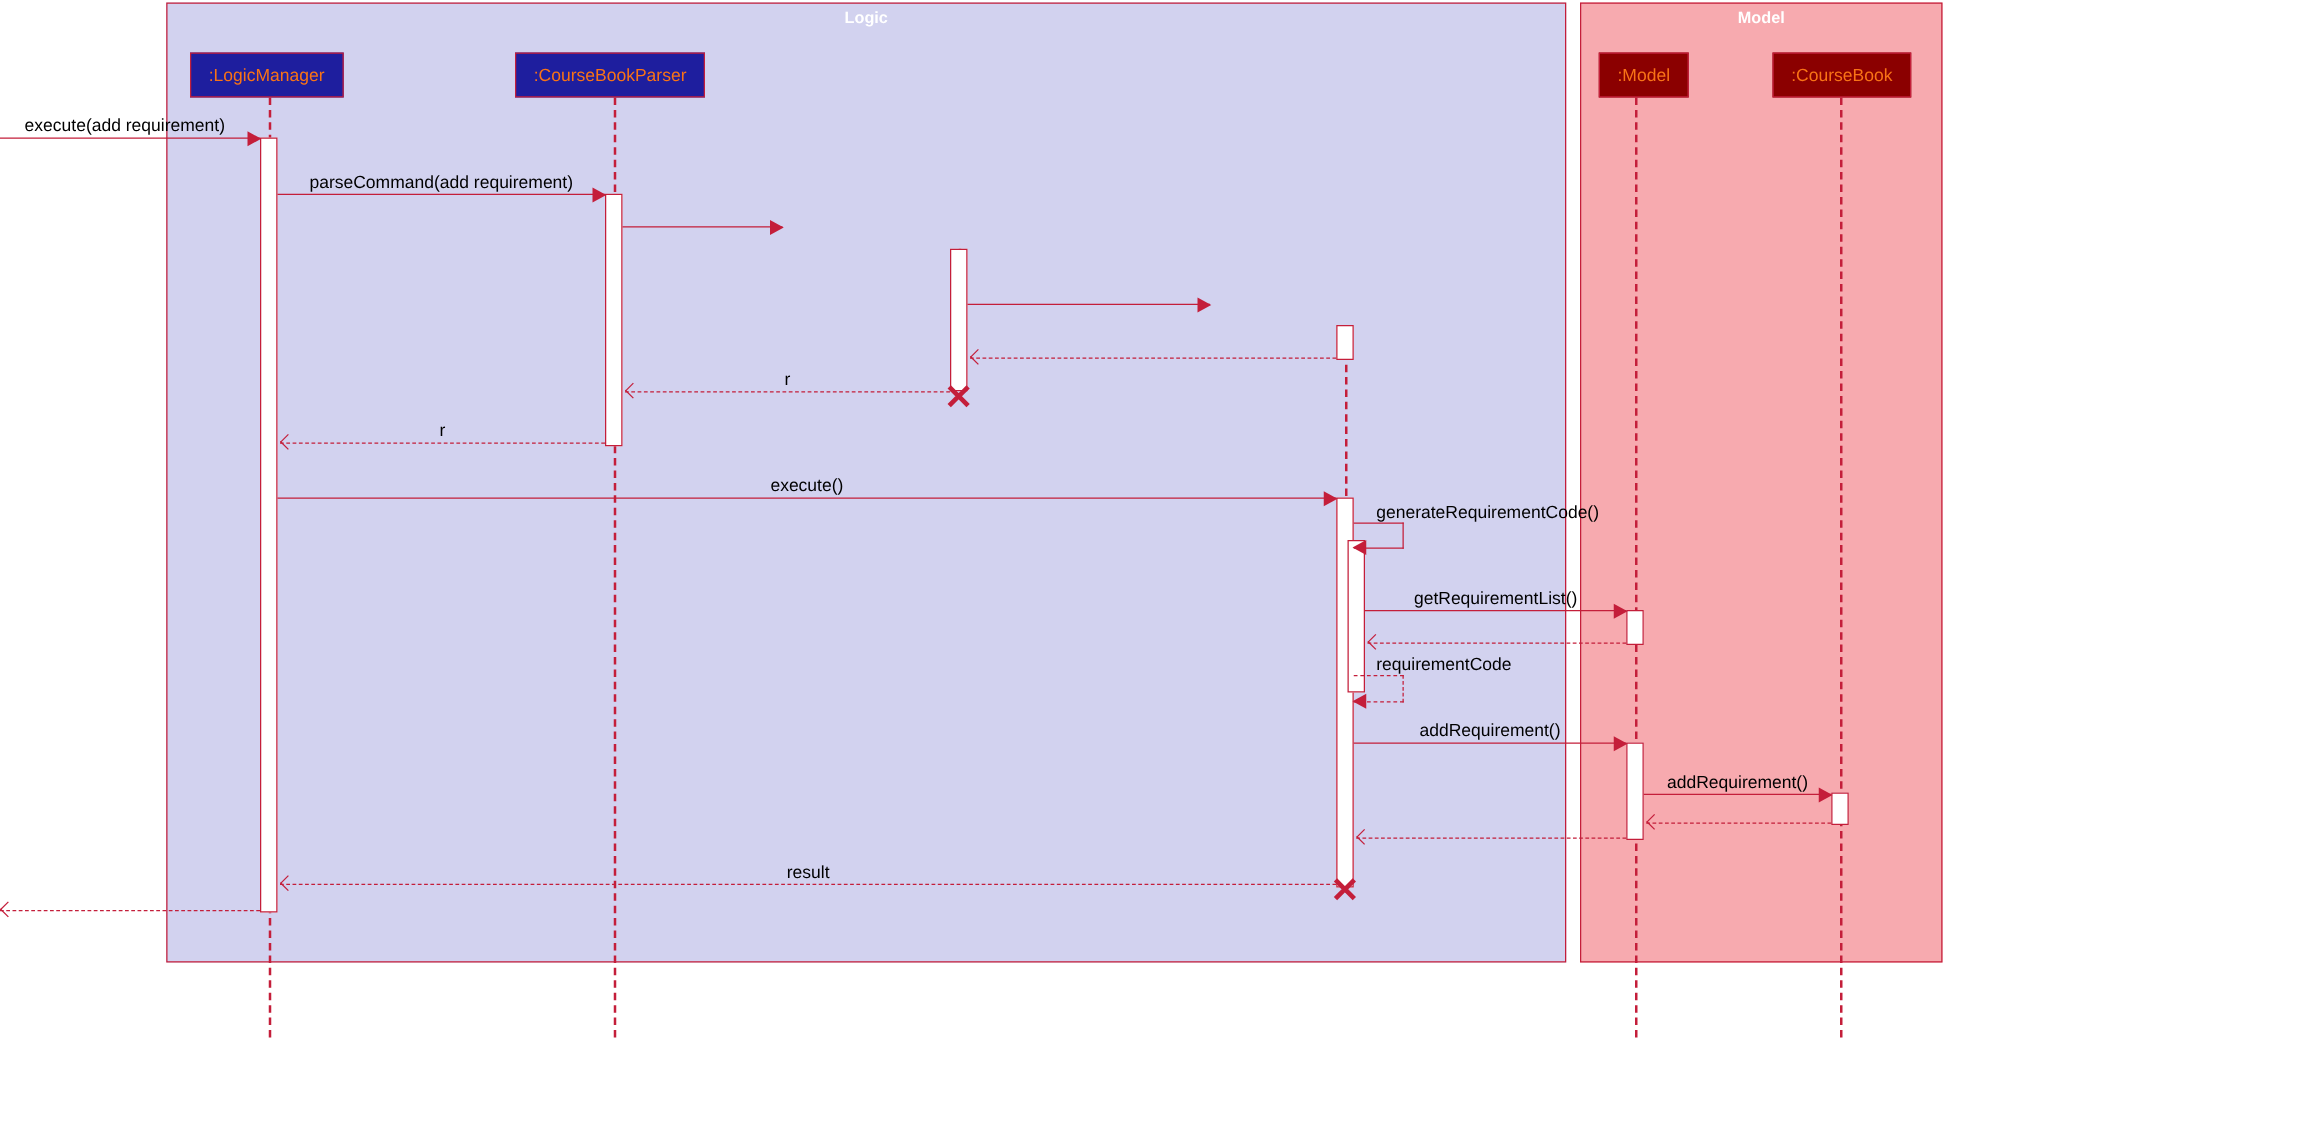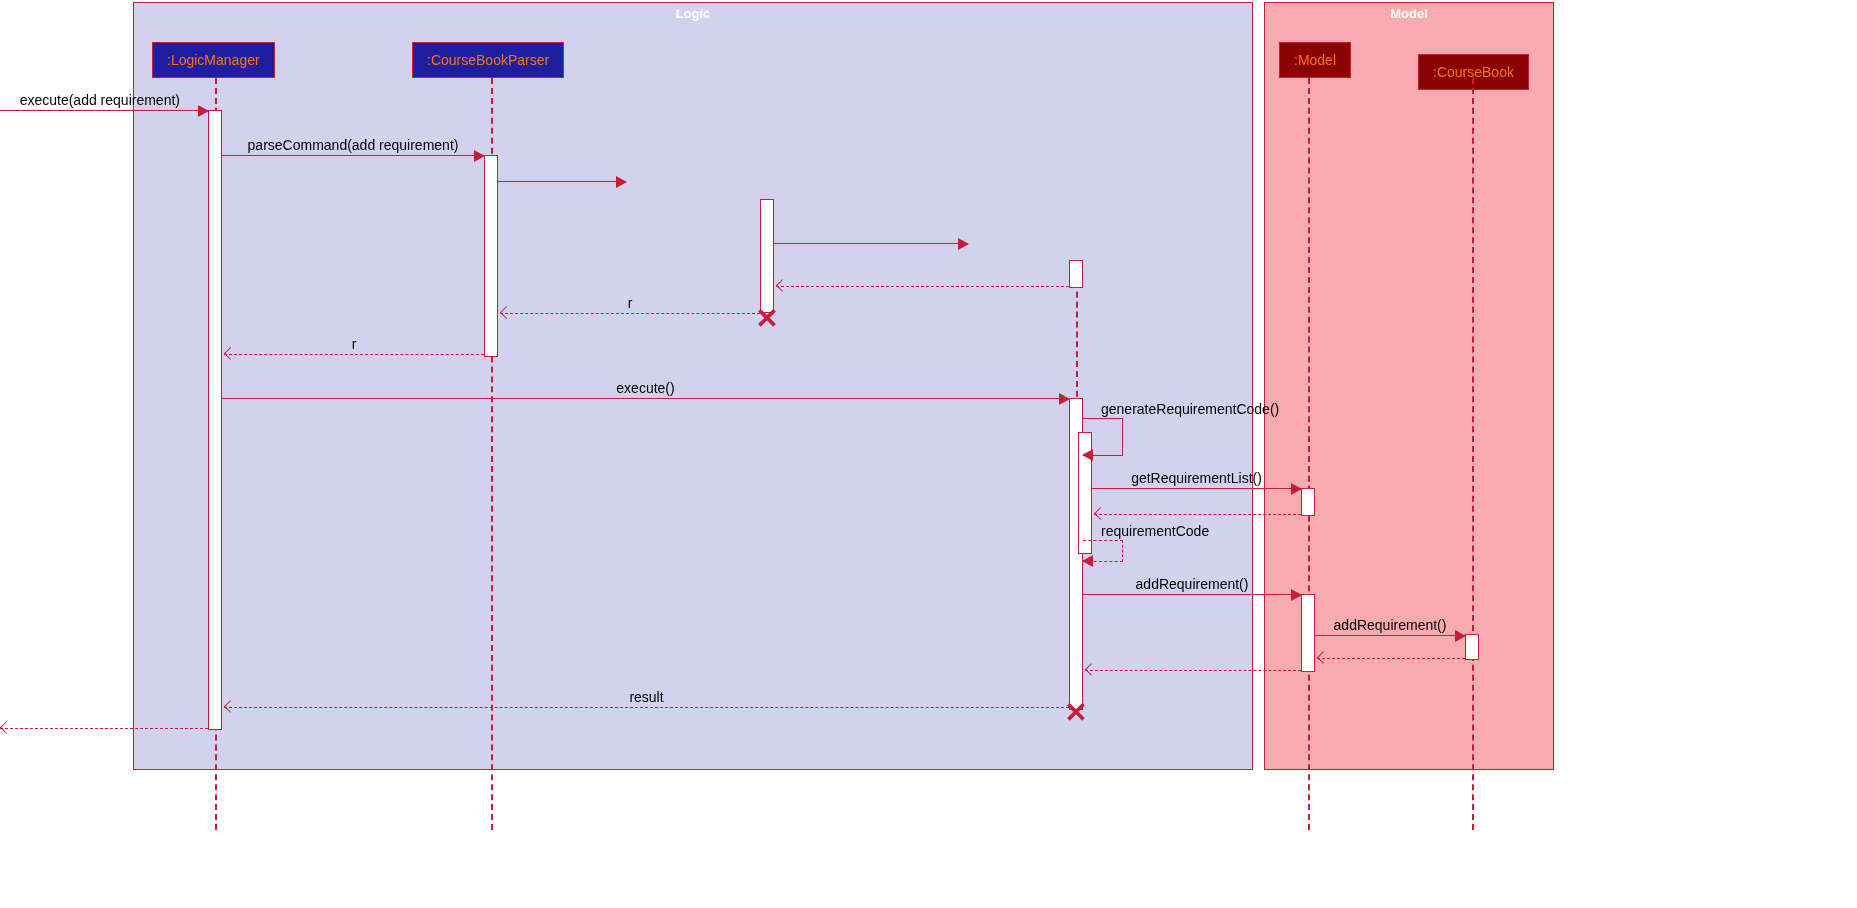--- a/index.html
+++ b/index.html
@@ -134,21 +134,21 @@
   <div class="frame frame-logic">
     <span class="frame-label">Logic</span>
   </div>
   <div class="frame frame-model">
     <span class="frame-label">Model</span>
   </div>
 
   <div class="participant p-blue" style="left:152px; top:42px;">:LogicManager</div>
   <div class="participant p-blue" style="left:412px; top:42px;">:CourseBookParser</div>
   <div class="participant p-red" style="left:1279px; top:42px;text-align:center;">:Model</div>
-  <div class="participant p-red" style="left:1418px; top:42px;margin-top:12px;">:CourseBook</div>
+  <div class="participant p-red" style="left:1418px; top:42px;">:CourseBook</div>
 
   <div class="lifeline" style="left:215px; top:78px; height:752px;"></div>
   <div class="lifeline" style="left:491px; top:78px; height:752px;"></div>
   <div class="lifeline" style="left:767px; top:199px; height:108px;"></div>
   <div class="lifeline" style="left:1076px; top:262px; height:452px;"></div>
   <div class="lifeline" style="left:1308px; top:78px; height:752px;"></div>
   <div class="lifeline" style="left:1472px; top:78px; height:752px;"></div>
 
   <div class="activation" style="left:215px; top:110px; height:620px;"></div>
   <div class="activation" style="left:491px; top:155px; height:202px;"></div>
@@ -192,21 +192,21 @@
   <div class="msg" style="left:224px; top:354px; width:260px;">
     <div class="msg-line dashed arrow-left-open"></div>
     <span class="msg-label">r</span>
   </div>
 
   <div class="msg" style="left:222px; top:398px; width:847px;">
     <div class="msg-line arrow-right"></div>
     <span class="msg-label">execute()</span>
   </div>
 
-  <div class="self-msg" style="left:1083px; top:418px; width:40px; height:38px;">
+  <div class="self-msg" style="left:1083px; top:418px; width:40px; height:21px;">
     <span class="self-label" style="left:18px; top:-18px;">generateRequirementCode()</span>
   </div>
 
   <div class="msg" style="left:1092px; top:488px; width:209px;">
     <div class="msg-line arrow-right"></div>
     <span class="msg-label">getRequirementList()</span>
   </div>
 
   <div class="msg" style="left:1094px; top:514px; width:207px;">
     <div class="msg-line dashed arrow-left-open"></div>

